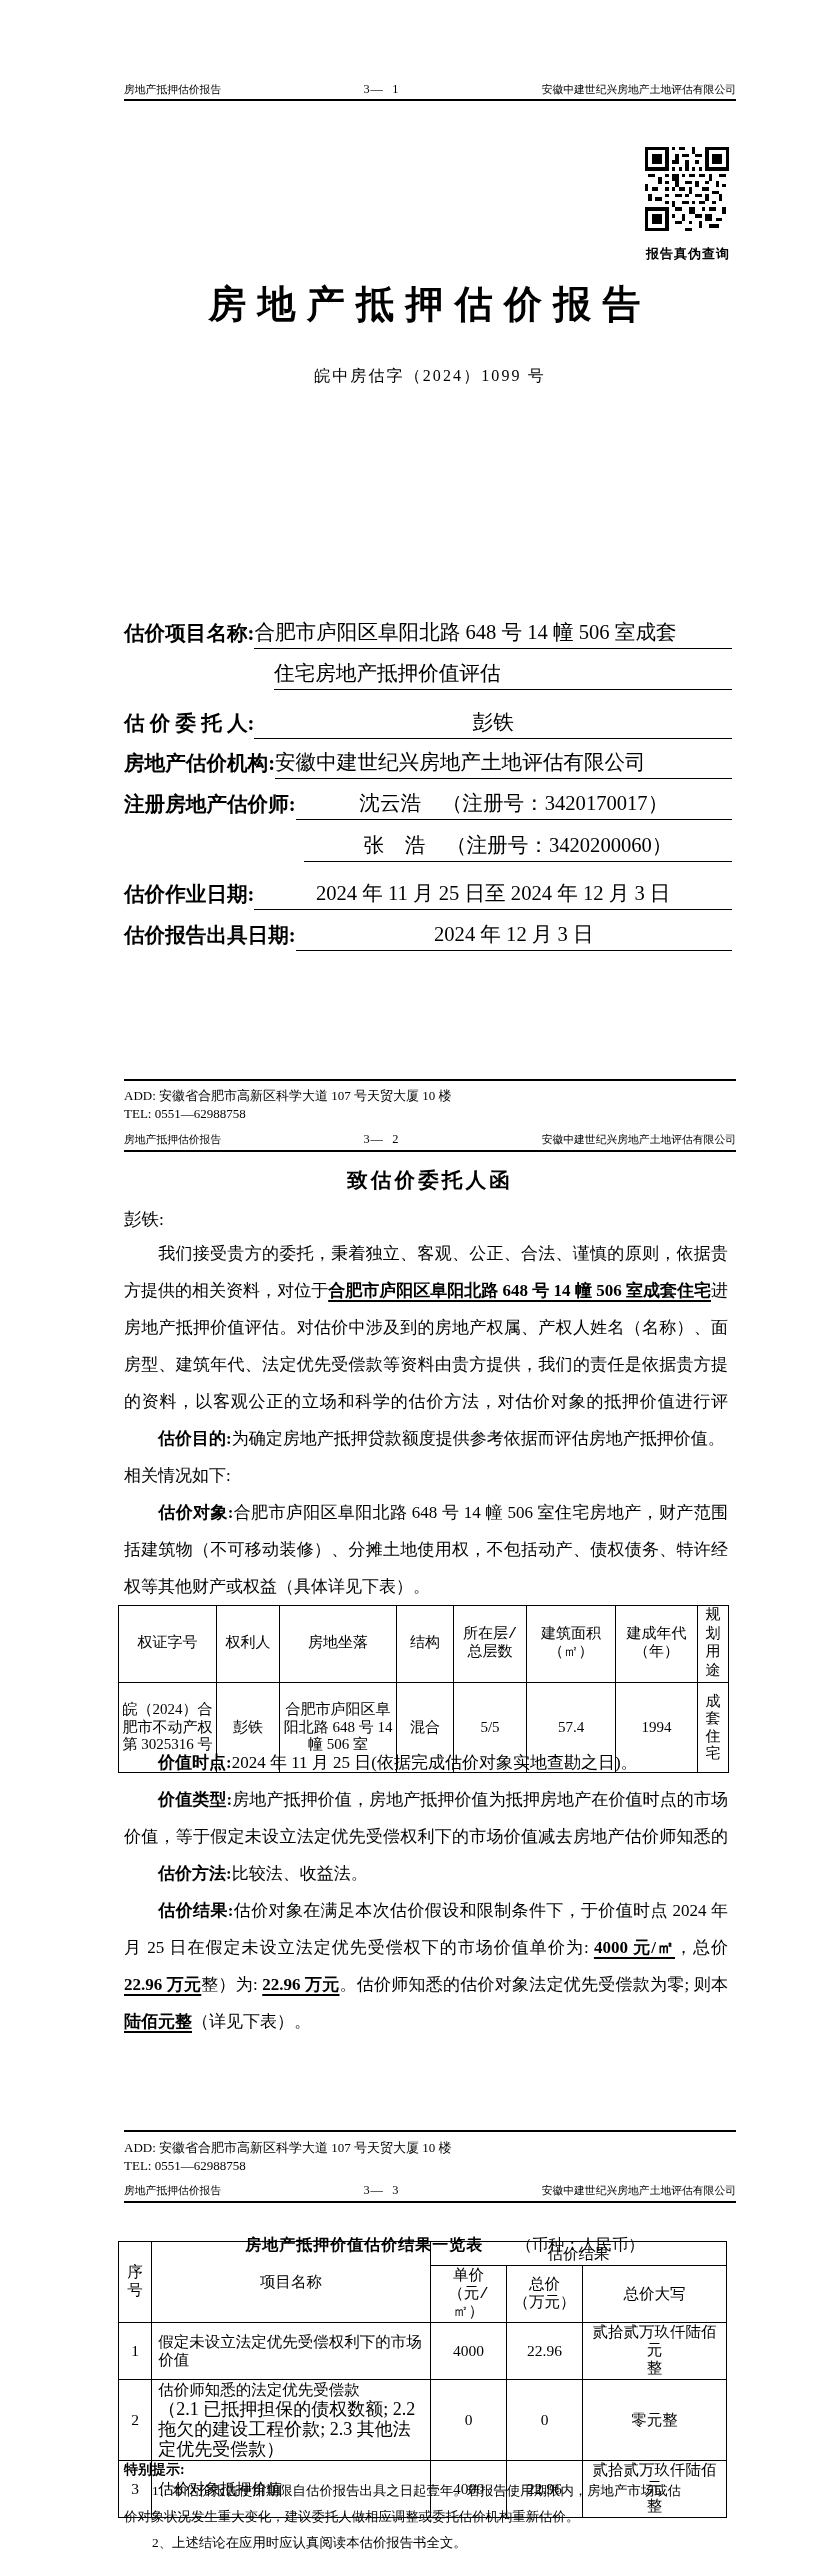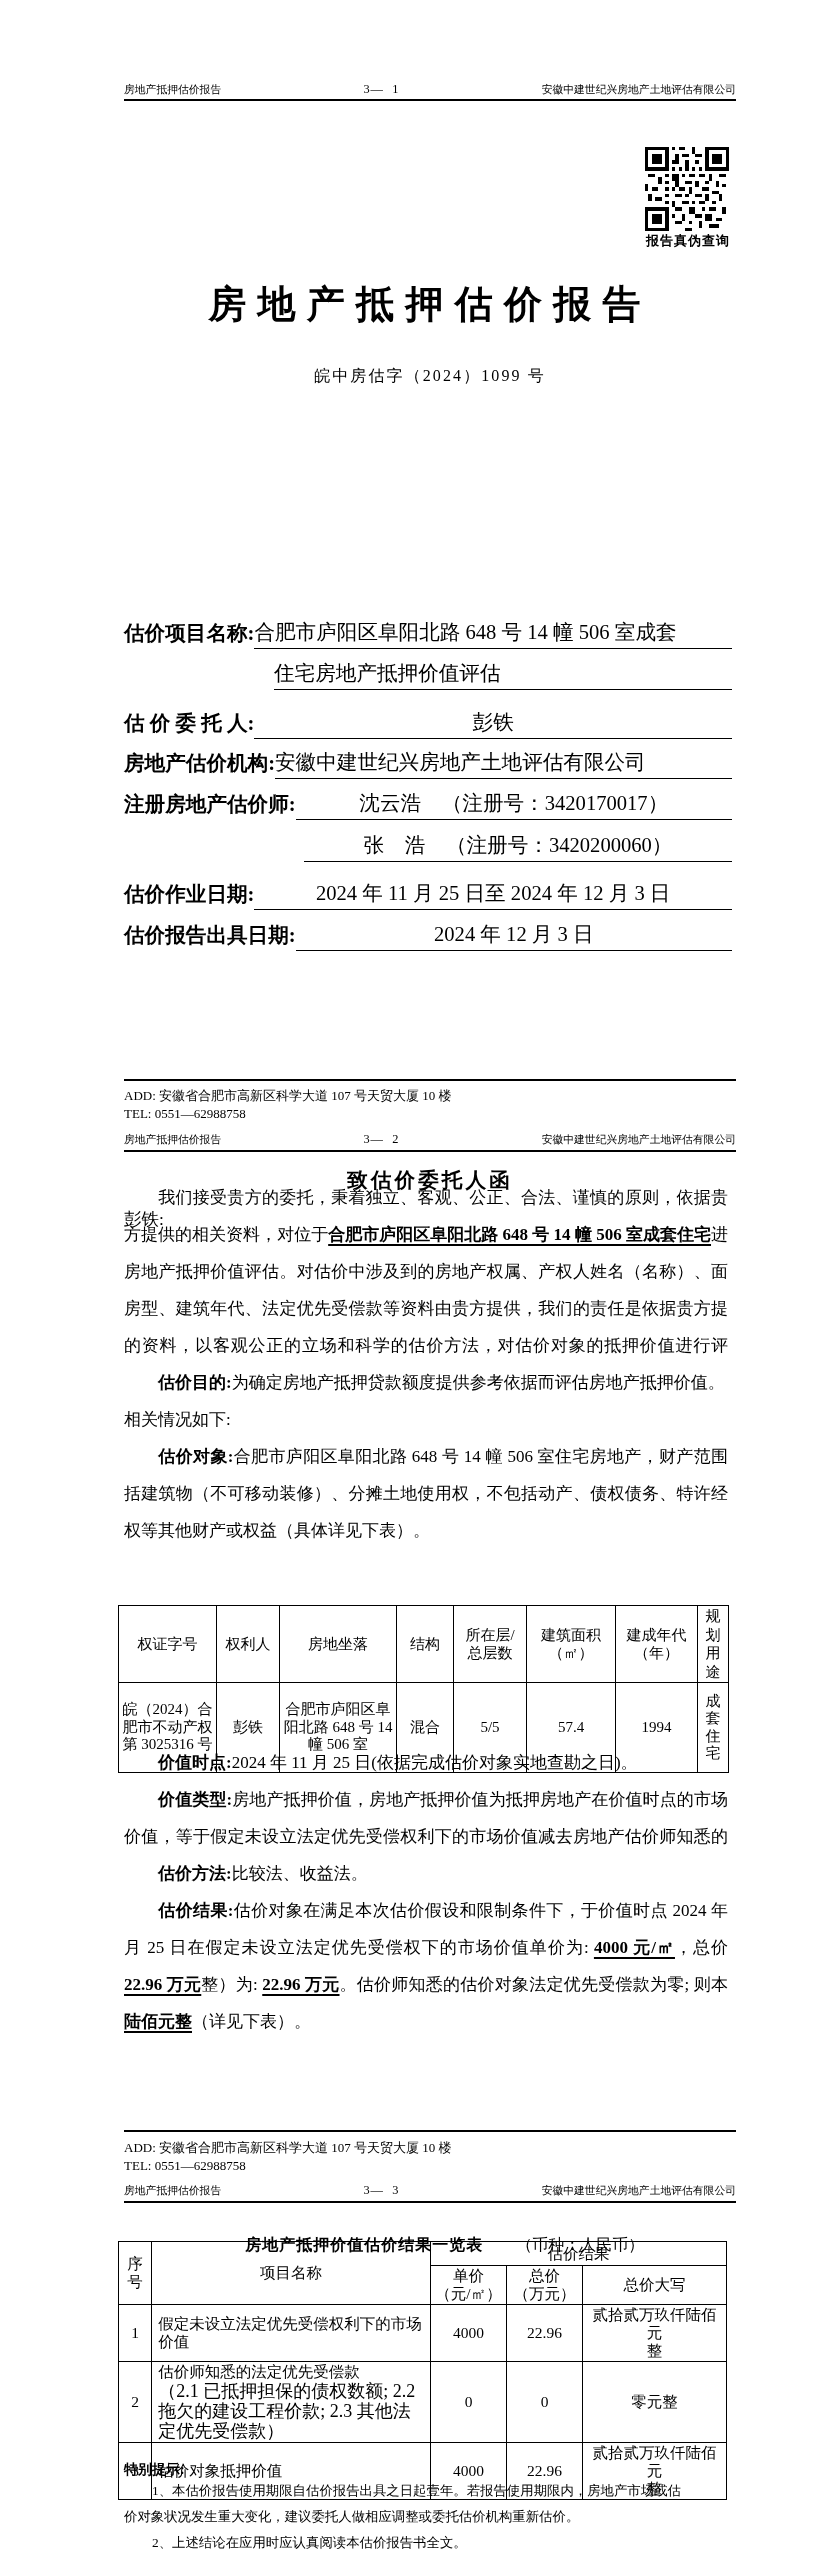--- a/index.html
+++ b/index.html
@@ -15,21 +15,21 @@
     display:flex;justify-content:space-between;align-items:flex-end;
     font-size:10.8px;white-space:pre;
   }
   .pg-header .pgnum{font-size:12.4px;letter-spacing:1px;}
   .rule{position:absolute;left:124px;width:612px;height:2.1px;background:#000;}
   
   .ft-line{position:absolute;left:124px;font-size:13px;line-height:15.5px;white-space:pre;}
   
   .qr-block{position:absolute;left:645px;top:147px;width:86px;text-align:center;}
   .qr-block svg{width:84px;height:84px;display:block;}
-  .qr-cap{margin-top:1px;font-size:13px;font-weight:bold;letter-spacing:1px;white-space:nowrap;}
+  .qr-cap{margin-top:14px;font-size:13px;font-weight:bold;letter-spacing:1px;white-space:nowrap;}
   
   .cover-title{
     position:absolute;left:124px;top:277px;width:612px;height:54px;line-height:54px;
     text-align:center;font-size:38px;font-weight:bold;letter-spacing:11.3px;white-space:nowrap;
   }
   .doc-no{position:absolute;left:124px;top:366px;width:612px;text-align:center;
     font-size:16px;letter-spacing:2.1px;white-space:nowrap;}
   .crow{position:absolute;left:124px;width:608px;height:30px;display:flex;align-items:flex-end;font-size:20.6px;white-space:pre;}
   .clabel{font-weight:bold;flex:none;padding-bottom:2.1px;}
   .cspacer{flex:none;}
@@ -53,21 +53,21 @@
   .t1 .hrow td{height:44px;line-height:18.5px;}
   .t1 .drow td{height:87px;}
   .t2{position:absolute;left:118px;top:2241px;width:608px;font-size:15.5px;line-height:18px;}
   .t2 .ra td{height:21px;}
   .t2 .rb td{height:35px;}
   .t2 .r1 td{height:44px;}
   .t2 .r2 td{height:69px;}
   .t2 .r3 td{height:33px;}
   .t2 .name{text-align:left;padding-left:6.2px;padding-right:4.1px;}
   .t2 .sub{font-size:18px;line-height:20px;display:block;}
-  .pre{white-space:pre-line;}
+  .pre{white-space:pre-line;font-family:Liberation Mono, monospace;}
   .t2-title{position:absolute;left:124px;top:2217px;width:603px;text-align:center;font-size:16px;white-space:pre;font-family:Liberation Mono, monospace;}
   .t2-title .tt{font-weight:bold;letter-spacing:1px;}
   .t2-title .cur{margin-left:33px;}
   
   .note-label{position:absolute;left:124px;top:2461px;font-size:14px;font-weight:bold;}
   .note-line{position:absolute;left:124px;width:604px;font-size:13.4px;line-height:16.5px;white-space:nowrap;}
   .ind2{display:inline-block;width:28px;}
 </style>
 </head>
 <body>
@@ -201,21 +201,21 @@
   <div class="pg-header" style="top:1131px">
     <span>房地产抵押估价报告</span>
     <span class="pgnum">3—  2</span>
     <span>安徽中建世纪兴房地产土地评估有限公司</span>
   </div>
   <div class="rule" style="top:1150px"></div>
 
   <div class="letter-title">致估价委托人函</div>
   <div class="salutation">彭铁:</div>
 
-  <div class="lstack" style="top:1179px">
+  <div class="lstack" style="top:1235px">
     <div class="ln jln"><span class="ind"></span><span>我们接受贵方的委托，秉着独立、客观、公正、合法、谨慎的原则，依据贵</span></div>
     <div class="ln jln"><span>方提供的相关资料，对位于</span><span class="ub">合肥市庐阳区阜阳北路 648 号 14 幢 506 室成套住宅</span><span>进行</span></div>
     <div class="ln jln"><span>房地产抵押价值评估。对估价中涉及到的房地产权属、产权人姓名（名称）、面积、</span></div>
     <div class="ln jln"><span>房型、建筑年代、法定优先受偿款等资料由贵方提供，我们的责任是依据贵方提供</span></div>
     <div class="ln jln"><span>的资料，以客观公正的立场和科学的估价方法，对估价对象的抵押价值进行评估，</span></div>
     <div class="ln"><span class="ind"></span><span class="blab">估价目的:</span><span>为确定房地产抵押贷款额度提供参考依据而评估房地产抵押价值。</span></div>
     <div class="ln"><span>相关情况如下:</span></div>
     <div class="ln jln"><span class="ind"></span><span class="blab">估价对象:</span><span>合肥市庐阳区阜阳北路 648 号 14 幢 506 室住宅房地产，财产范围包</span></div>
     <div class="ln jln"><span>括建筑物（不可移动装修）、分摊土地使用权，不包括动产、债权债务、特许经营</span></div>
     <div class="ln"><span>权等其他财产或权益（具体详见下表）。</span></div>

